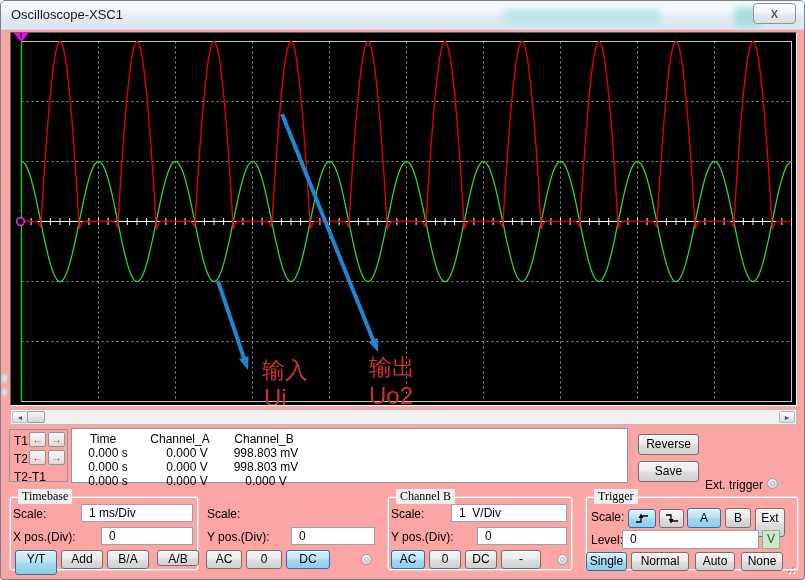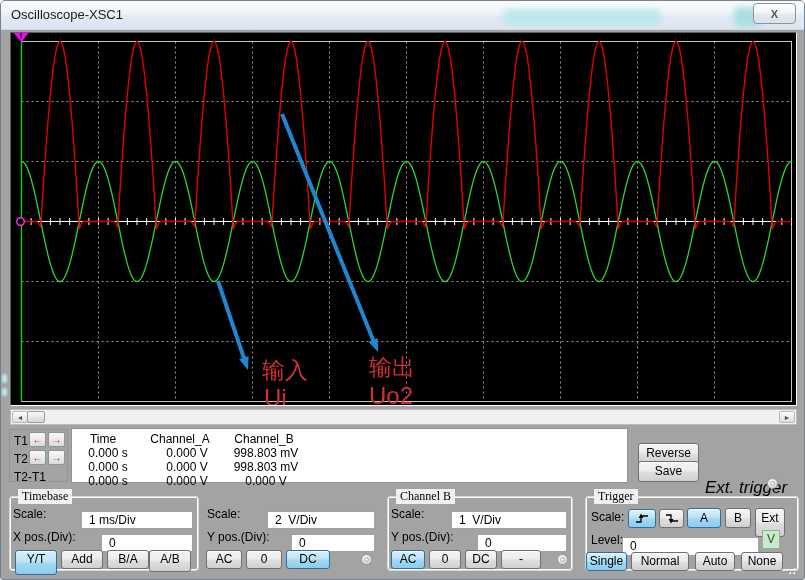--- a/index.html
+++ b/index.html
@@ -1,16 +1,16 @@
 <!DOCTYPE html>
 <html><head>
 <meta charset="utf-8">
 <style>
   html,body{margin:0;padding:0;background:#fff;}
-  #window{position:relative;width:805px;height:580px;background:#a3a3a3;
+  #window{position:relative;width:805px;height:580px;background:#fca5a5;
     border:1px solid #75818f;border-radius:5px 5px 3px 3px;overflow:hidden;
     font-family:"Liberation Sans",sans-serif;font-size:12px;color:#000;box-sizing:border-box;}
   
   #titlebar{position:absolute;left:0;top:0;width:100%;height:28px;
     background:linear-gradient(#fbfdfe,#eef3f9 45%,#e2eaf3 55%,#dde6f1);
     border-bottom:1px solid #cfd8e2;}
   #title{position:absolute;left:10px;top:6px;font-size:13px;color:#1a1a1a;}
   .blob{position:absolute;filter:blur(3px);border-radius:5px;}
   #blob1{left:502px;top:8px;width:158px;height:17px;background:#b9e6ea;opacity:.85;}
   #blob2{left:733px;top:6px;width:28px;height:20px;background:#a5dce2;opacity:.9;}
@@ -37,33 +37,33 @@
   .tarrow{position:absolute;width:17px;height:15px;border:1px solid #8f9498;border-radius:2px;
     background:linear-gradient(#f8f8f8,#e9e9e9 55%,#dadada);color:#cc0000;font-size:10px;
     text-align:center;line-height:13px;box-sizing:border-box;}
   #readout{position:absolute;left:70px;top:427px;width:557px;height:55px;background:#fff;border:1px solid #909399;box-sizing:border-box;}
   .rhead,.rcell{position:absolute;transform:translateX(-50%);white-space:pre;font-size:12px;}
   .btn{position:absolute;border:1px solid #707070;border-radius:3px;box-sizing:border-box;
     background:linear-gradient(#f4f4f4,#ececec 45%,#dedede 55%,#d0d0d0);
     text-align:center;font-size:12px;color:#000;cursor:default;
     box-shadow:inset 0 1px 0 rgba(255,255,255,.7);}
   .btn.active{border-color:#2e6f9e;background:linear-gradient(#dbf0fa,#bce4f6 45%,#a0d8f2 55%,#8fcdee);}
-  #reverse-btn{left:637px;top:442px;width:61px;height:21px;line-height:19px;}
+  #reverse-btn{left:637px;top:433px;width:61px;height:21px;line-height:19px;}
   #save-btn{left:637px;top:460px;width:61px;height:21px;line-height:19px;}
-  #ext-trigger-label{position:absolute;left:704px;top:477px;font-size:17px;font-style:italic;}
+  #ext-trigger-label{position:absolute;left:704px;top:477px;font-size:12px;}
   .conn{position:absolute;width:11px;height:11px;border:1px solid #9aa0a6;border-radius:50%;
     background:radial-gradient(circle at 40% 35%,#ffffff,#d7dadd 70%);box-sizing:border-box;}
   .conn::after{content:"";position:absolute;left:2px;top:2px;width:5px;height:5px;border-radius:50%;border:1px solid #aab0b6;box-sizing:border-box;}
   #ext-conn{left:766px;top:477px;}
   
   .group{position:absolute;border:1px solid #d7d7d7;border-radius:3px;box-shadow:inset 0 0 0 1px #fcfcfc;font-family:Liberation Serif, serif;}
   .gtitle{position:absolute;top:-8px;left:8px;background:#f0f0f0;padding:0 4px;font-size:12px;}
   .flabel{position:absolute;font-size:12px;}
   .field{position:absolute;background:#fff;border:1px solid #9da2a8;box-sizing:border-box;
-    font-size:12px;line-height:17px;padding-left:7px;white-space:pre;margin-top:7px;}
+    font-size:12px;line-height:17px;padding-left:7px;white-space:pre;}
   #g-timebase{left:8px;top:495px;width:188px;height:73px;}
   #g-cha{left:202px;top:495px;width:176px;height:73px;}
   #g-chb{left:386px;top:495px;width:184px;height:73px;}
   #g-trigger{left:584px;top:495px;width:212px;height:73px;}
   .edge-btn{padding-top:2px;}
   #unit-box{position:absolute;left:761px;top:529px;width:18px;height:19px;background:#cde9cd;
     border:1px solid #8fb28f;box-sizing:border-box;text-align:center;line-height:17px;color:#1e5c1e;font-size:12px;}
   
   .grip-dot{position:absolute;width:2px;height:2px;background:#9aa0a8;box-shadow:1px 1px 0 #fff;}
 </style>
@@ -238,24 +238,23 @@
   <div class="group" id="g-timebase">
     <span class="gtitle">Timebase</span>
   </div>
   <span class="flabel" style="left:12px;top:506px">Scale:</span>
   <div class="field" style="left:80px;top:503px;width:112px;height:18px">1 ms/Div</div>
   <span class="flabel" style="left:12px;top:529px">X pos.(Div):</span>
   <div class="field" style="left:100px;top:526px;width:92px;height:18px">0</div>
   <div class="btn active" style="left:14px;top:549px;width:42px;height:25px;line-height:17px">Y/T</div>
   <div class="btn" style="left:60px;top:549px;width:42px;height:19px;line-height:17px">Add</div>
   <div class="btn" style="left:106px;top:549px;width:42px;height:19px;line-height:17px">B/A</div>
-  <div class="btn" style="left:148px;top:549px;width:42px;height:22px;line-height:17px">A/B</div>
+  <div class="btn" style="left:156px;top:549px;width:42px;height:16px;line-height:17px">A/B</div>
 
   <span class="flabel" style="left:206px;top:506px">Scale:</span>
-  <div class="field" style="left:266px;top:503px;width:108px;height:18px">2  V/Div</div>
   <span class="flabel" style="left:206px;top:529px">Y pos.(Div):</span>
   <div class="field" style="left:290px;top:526px;width:84px;height:18px">0</div>
   <div class="btn" style="left:205px;top:549px;width:36px;height:19px;line-height:17px">AC</div>
   <div class="btn" style="left:245px;top:549px;width:36px;height:19px;line-height:17px">0</div>
   <div class="btn active" style="left:285px;top:549px;width:44px;height:19px;line-height:17px">DC</div>
   <span class="conn" style="left:360px;top:553px"></span>
 
   <div class="group" id="g-chb">
     <span class="gtitle">Channel B</span>
   </div>

